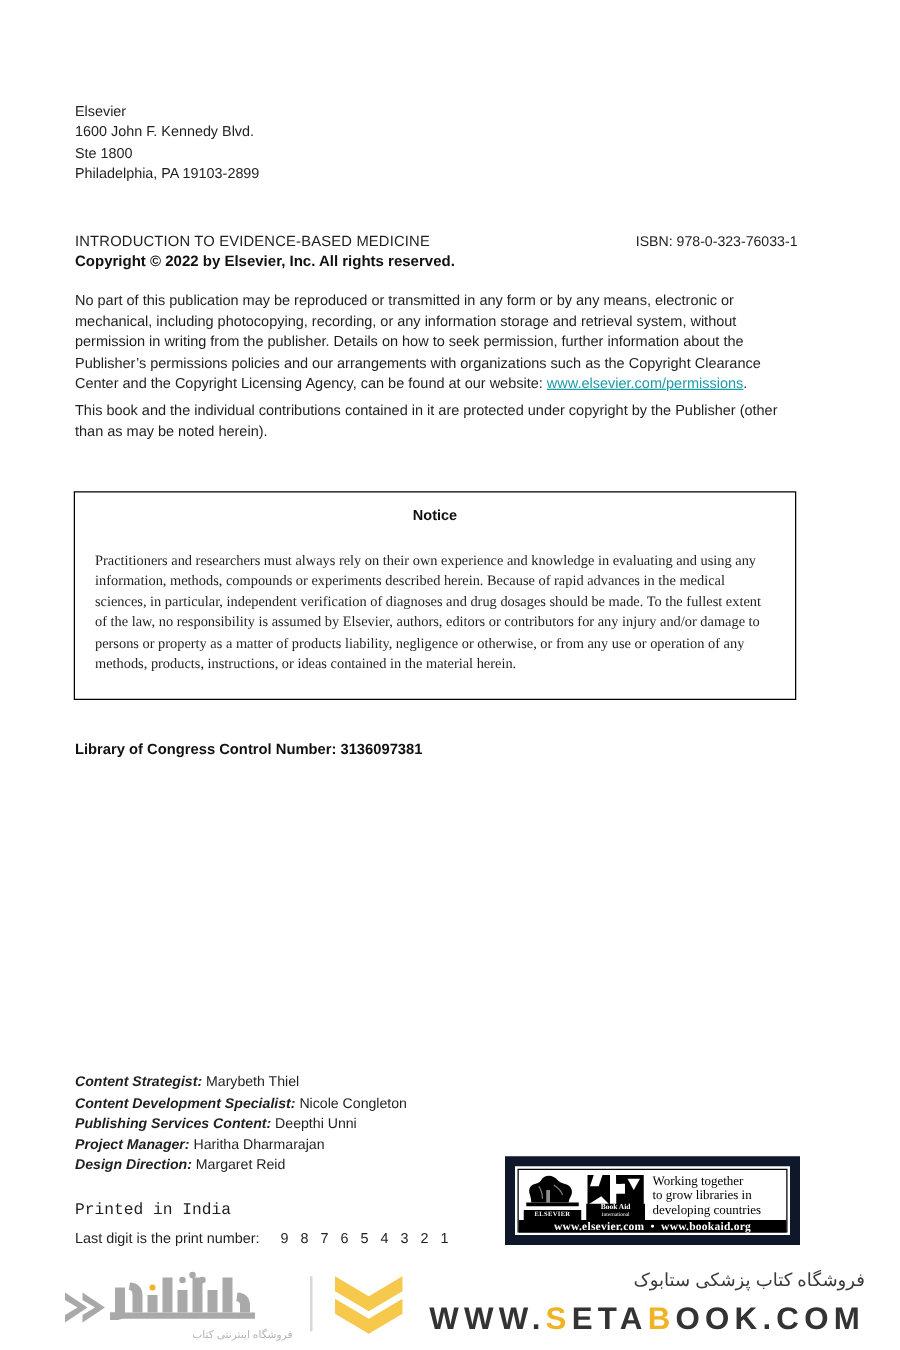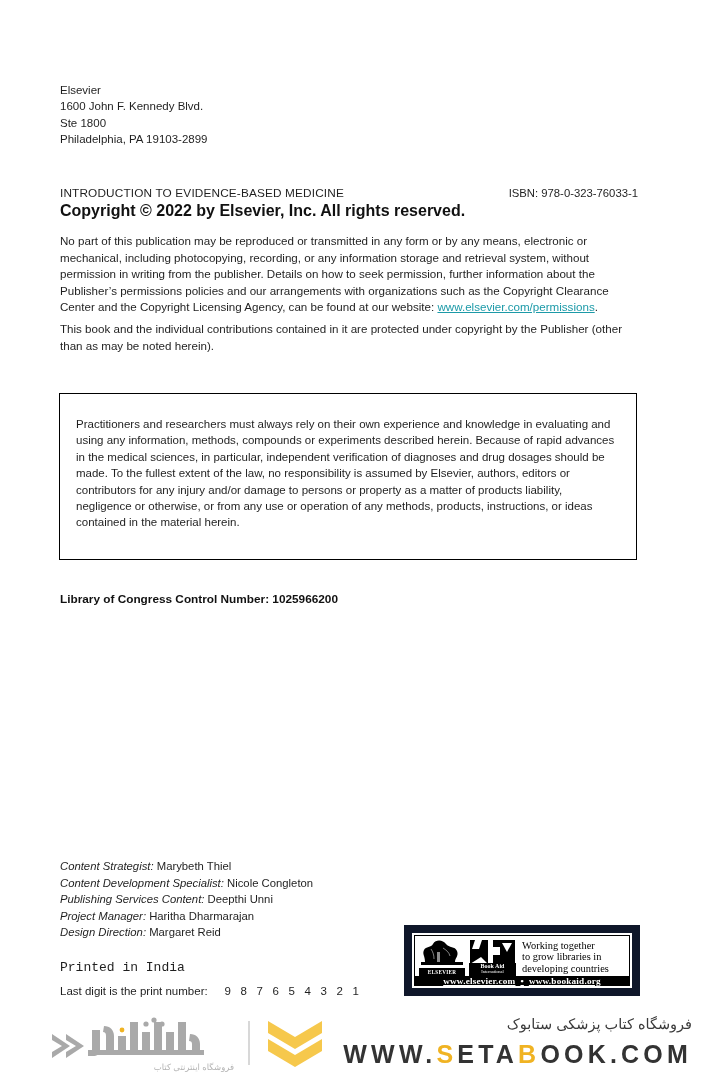--- a/index.html
+++ b/index.html
@@ -52,21 +52,21 @@
   }
   .isbn {
     font-size: 11.3px;
     color: #1f1f1f;
     white-space: nowrap;
   }
   .copyright-line {
     position: absolute;
     left: 60px;
     top: 202px;
-    font-size: 16px;
+    font-size: 12px;
     font-weight: bold;
     color: #111;
   }
 
   
   .para {
     position: absolute;
     left: 60px;
     width: 578px;
     font-size: 11.6px;
@@ -97,20 +97,21 @@
     font-size: 11.6px;
     font-weight: bold;
     margin-top: 12px;
     color: #111;
   }
   .notice-body {
     margin: 22px 16px 0 16px;
     font-size: 11.5px;
     line-height: 16.4px;
     color: #1f1f1f;
+    font-family: Liberation Serif, serif;
   }
 
   
   .lccn {
     position: absolute;
     left: 60px;
     top: 592px;
     font-size: 11.8px;
     font-weight: bold;
     color: #111;
@@ -120,20 +121,21 @@
   .credits {
     position: absolute;
     left: 60px;
     top: 858px;
     font-size: 11.3px;
     line-height: 16.6px;
     color: #1f1f1f;
   }
   .credits .role {
     font-style: italic;
+    font-weight: bold;
   }
 
   .printed {
     position: absolute;
     left: 60px;
     top: 960px;
     font-size: 13px;
     color: #1f1f1f;
     font-family: Liberation Mono, monospace;
   }
@@ -248,21 +250,20 @@
     height: 16px;
     background: #000;
     color: #fff;
     font-family: "Liberation Serif", serif;
     font-weight: bold;
     font-size: 9.2px;
     display: flex;
     align-items: center;
     justify-content: center;
     letter-spacing: 0.2px;
-    text-decoration: underline;
   }
   .bookaid-bottom .dot { margin: 0 5px; }
 
   
   .banner {
     position: absolute;
     left: 0;
     top: 1005px;
     width: 720px;
     height: 75px;
@@ -336,24 +337,25 @@
     <span class="book-title">INTRODUCTION TO EVIDENCE-BASED MEDICINE</span>
     <span class="isbn">ISBN: 978-0-323-76033-1</span>
   </div>
   <div class="copyright-line">Copyright © 2022 by Elsevier, Inc. All rights reserved.</div>
 
   <div class="para" id="para-permissions"><span>No part of this publication may be reproduced or transmitted in any form or by any means, electronic or mechanical, including photocopying, recording, or any information storage and retrieval system, without permission in writing from the publisher. Details on how to seek permission, further information about the Publisher’s permissions policies and our arrangements with organizations such as the Copyright Clearance Center and the Copyright Licensing Agency, can be found at our website: </span><a class="weblink" href="#">www.elsevier.com/permissions</a><span>.</span></div>
 
   <div class="para" id="para-protection">This book and the individual contributions contained in it are protected under copyright by the Publisher (other than as may be noted herein).</div>
 
   <div class="notice-box">
+    <div class="notice-title">Notice</div>
     <div class="notice-body">Practitioners and researchers must always rely on their own experience and knowledge in evaluating and using any information, methods, compounds or experiments described herein. Because of rapid advances in the medical sciences, in particular, independent verification of diagnoses and drug dosages should be made. To the fullest extent of the law, no responsibility is assumed by Elsevier, authors, editors or contributors for any injury and/or damage to persons or property as a matter of products liability, negligence or otherwise, or from any use or operation of any methods, products, instructions, or ideas contained in the material herein.</div>
   </div>
 
-  <div class="lccn">Library of Congress Control Number: 1025966200</div>
+  <div class="lccn">Library of Congress Control Number: 3136097381</div>
 
   <div class="credits">
     <div>
       <span class="role">Content Strategist:</span>
       <span>Marybeth Thiel</span>
     </div>
     <div>
       <span class="role">Content Development Specialist:</span>
       <span>Nicole Congleton</span>
     </div>

